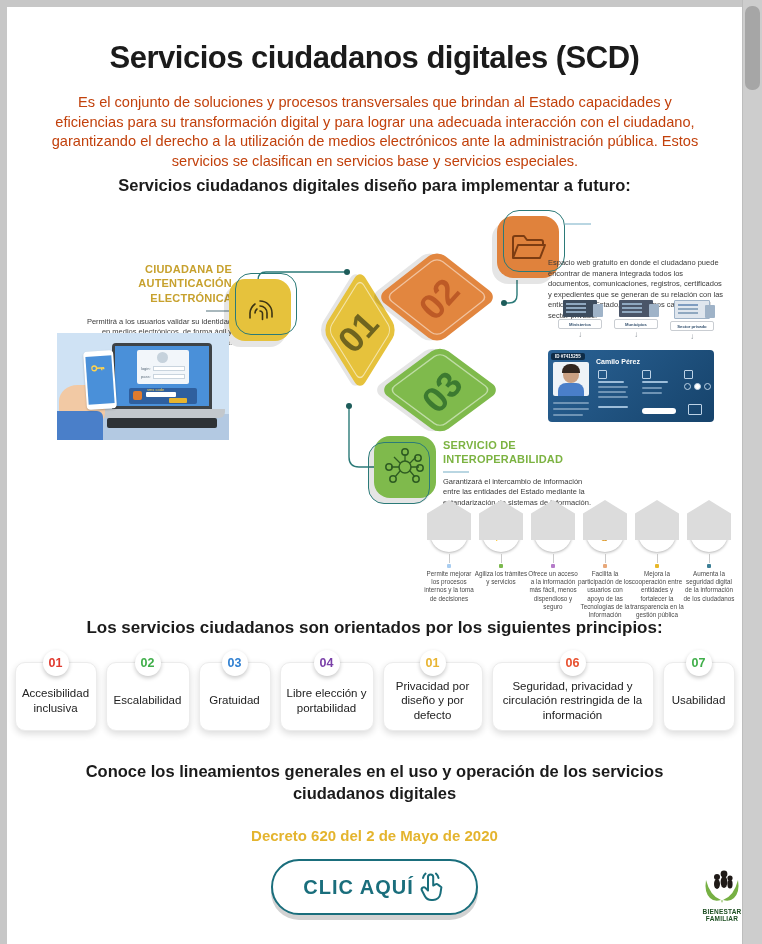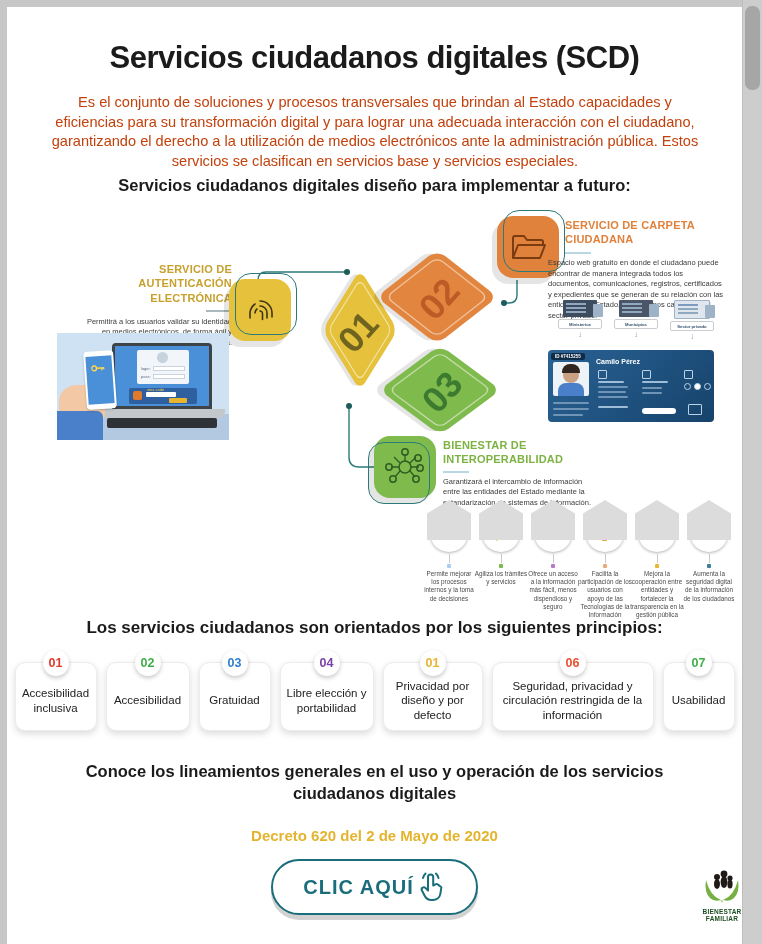--- a/index.html
+++ b/index.html
@@ -132,21 +132,21 @@
         <rect x="-48" y="-38" width="86" height="86" rx="12" fill="rgba(0,0,0,0.10)"></rect>
         <rect x="-43" y="-43" width="86" height="86" rx="12" fill="#7fba4c"></rect>
         <rect x="-36" y="-36" width="72" height="72" rx="8" fill="none" stroke="rgba(255,255,255,0.5)" stroke-width="1.5"></rect>
       </g>
       <text transform="translate(58,92) rotate(-48)" text-anchor="middle" dominant-baseline="central" font-family="Liberation Sans, sans-serif" font-weight="700" font-size="36" fill="#6f641f">01</text>
       <text transform="translate(139,59) rotate(-48)" text-anchor="middle" dominant-baseline="central" font-family="Liberation Sans, sans-serif" font-weight="700" font-size="36" fill="#bd5a26">02</text>
       <text transform="translate(142,152) rotate(-48)" text-anchor="middle" dominant-baseline="central" font-family="Liberation Sans, sans-serif" font-weight="700" font-size="36" fill="#3c7a30">03</text>
     </svg>
 
     <div class="abs" style="left:60px;top:62px;width:165px;text-align:right;">
-      <div class="svc-title c-auth">SERVICIO DE AUTENTICACIÓN ELECTRÓNICA</div>
+      <div class="svc-title c-auth">CIUDADANA DE AUTENTICACIÓN ELECTRÓNICA</div>
       <div class="bar" style="margin:5px 0 5px auto;background:#a9b8bd;"></div>
       <div class="svc-desc" style="margin-left:18px;">Permitirá a los usuarios validar su identidad en medios electrónicos, de forma ágil y segura.</div>
     </div>
     <div class="iconbox box-auth" style="left:222px;top:79px;">
       <svg width="38" height="38" viewBox="0 0 38 38" fill="none" stroke="#3c3414" stroke-width="1.6" stroke-linecap="round">
         <path d="M19 10 a12 12 0 0 1 12 12 v4"></path>
         <path d="M19 15 a7 7 0 0 1 7 7 v5"></path>
         <path d="M19 20 a2.5 2.5 0 0 1 2.5 2.5 v6"></path>
         <path d="M14 13 a12 12 0 0 0 -5 9 v5"></path>
         <path d="M14 22 a5 5 0 0 1 2-4"></path>
@@ -185,21 +185,20 @@
       </div>
     </div>
 
     <div class="iconbox box-carpeta" style="left:490px;top:16px;">
       <svg width="36" height="30" viewBox="0 0 36 30" fill="none" stroke="#7c3c12" stroke-width="2" stroke-linejoin="round">
         <path d="M3 26 V6 a2 2 0 0 1 2-2 h9 l3 4 h14 a2 2 0 0 1 2 2 v3"></path>
         <path d="M3 26 L8 13 h27 l-5 13 z"></path>
       </svg>
     </div>
     <div class="abs" style="left:558px;top:18px;width:158px;">
-      <div class="svc-title c-carpeta">SERVICIO DE CARPETA CIUDADANA</div>
       <div class="bar" style="margin-top:5px;"></div>
     </div>
     <div class="abs svc-desc" style="left:541px;top:58px;width:176px;">Espacio web gratuito en donde el ciudadano puede encontrar de manera integrada todos los documentos, comunicaciones, registros, certificados y expedientes que se generan de su relación con las entidades del Estado, y en algunos casos, con el sector privado.</div>
 
     <div class="abs bld-wrap">
       <div class="bld">
         <div class="bld-box">
             <div class="win"></div>
           </div>
         <div class="bld-label">Ministerios</div>
@@ -256,21 +255,21 @@
         <path d="M21 15 V8 M26 17 L32 11 M27 21 H35 M26 25 L31 31 M16 25 L11 31 M15 21 H7 M16 17 L10 11" stroke-width="1.3"></path>
         <circle cx="21" cy="6" r="3.2"></circle>
           <circle cx="34" cy="12" r="3.2"></circle>
           <circle cx="36" cy="22" r="3.2"></circle>
           <circle cx="32" cy="33" r="3.2"></circle>
           <circle cx="9" cy="33" r="3.2"></circle>
           <circle cx="5" cy="21" r="3.2"></circle>
       </svg>
     </div>
     <div class="abs" style="left:436px;top:238px;width:165px;">
-      <div class="svc-title c-interop">BIENESTAR DE INTEROPERABILIDAD</div>
+      <div class="svc-title c-interop">SERVICIO DE INTEROPERABILIDAD</div>
       <div class="bar" style="margin:4px 0;"></div>
       <div class="svc-desc" style="width:158px;">Garantizará el intercambio de información entre las entidades del Estado mediante la estandarización de sistemas de información.</div>
     </div>
 
     <div class="abs benefits">
       <div class="ben">
         <div class="hex"></div>
         <div class="ben-circle bi0">☀</div>
         <div class="ben-stem"></div>
           <div class="ben-dot bd0"></div>
@@ -315,21 +314,21 @@
   </div>
 
   <div class="abs prin-heading">Los servicios ciudadanos son orientados por los siguientes principios:</div>
   <div class="abs prin-row">
     <div class="pcard pw0">
       <div class="pnum pc0">01</div>
       <div class="lbl">Accesibilidad inclusiva</div>
     </div>
     <div class="pcard pw1">
       <div class="pnum pc1">02</div>
-      <div class="lbl">Accesibilidad</div>
+      <div class="lbl">Escalabilidad</div>
     </div>
     <div class="pcard pw2">
       <div class="pnum pc2">03</div>
       <div class="lbl">Gratuidad</div>
     </div>
     <div class="pcard pw3">
       <div class="pnum pc3">04</div>
       <div class="lbl">Libre elección y portabilidad</div>
     </div>
     <div class="pcard pw4">

